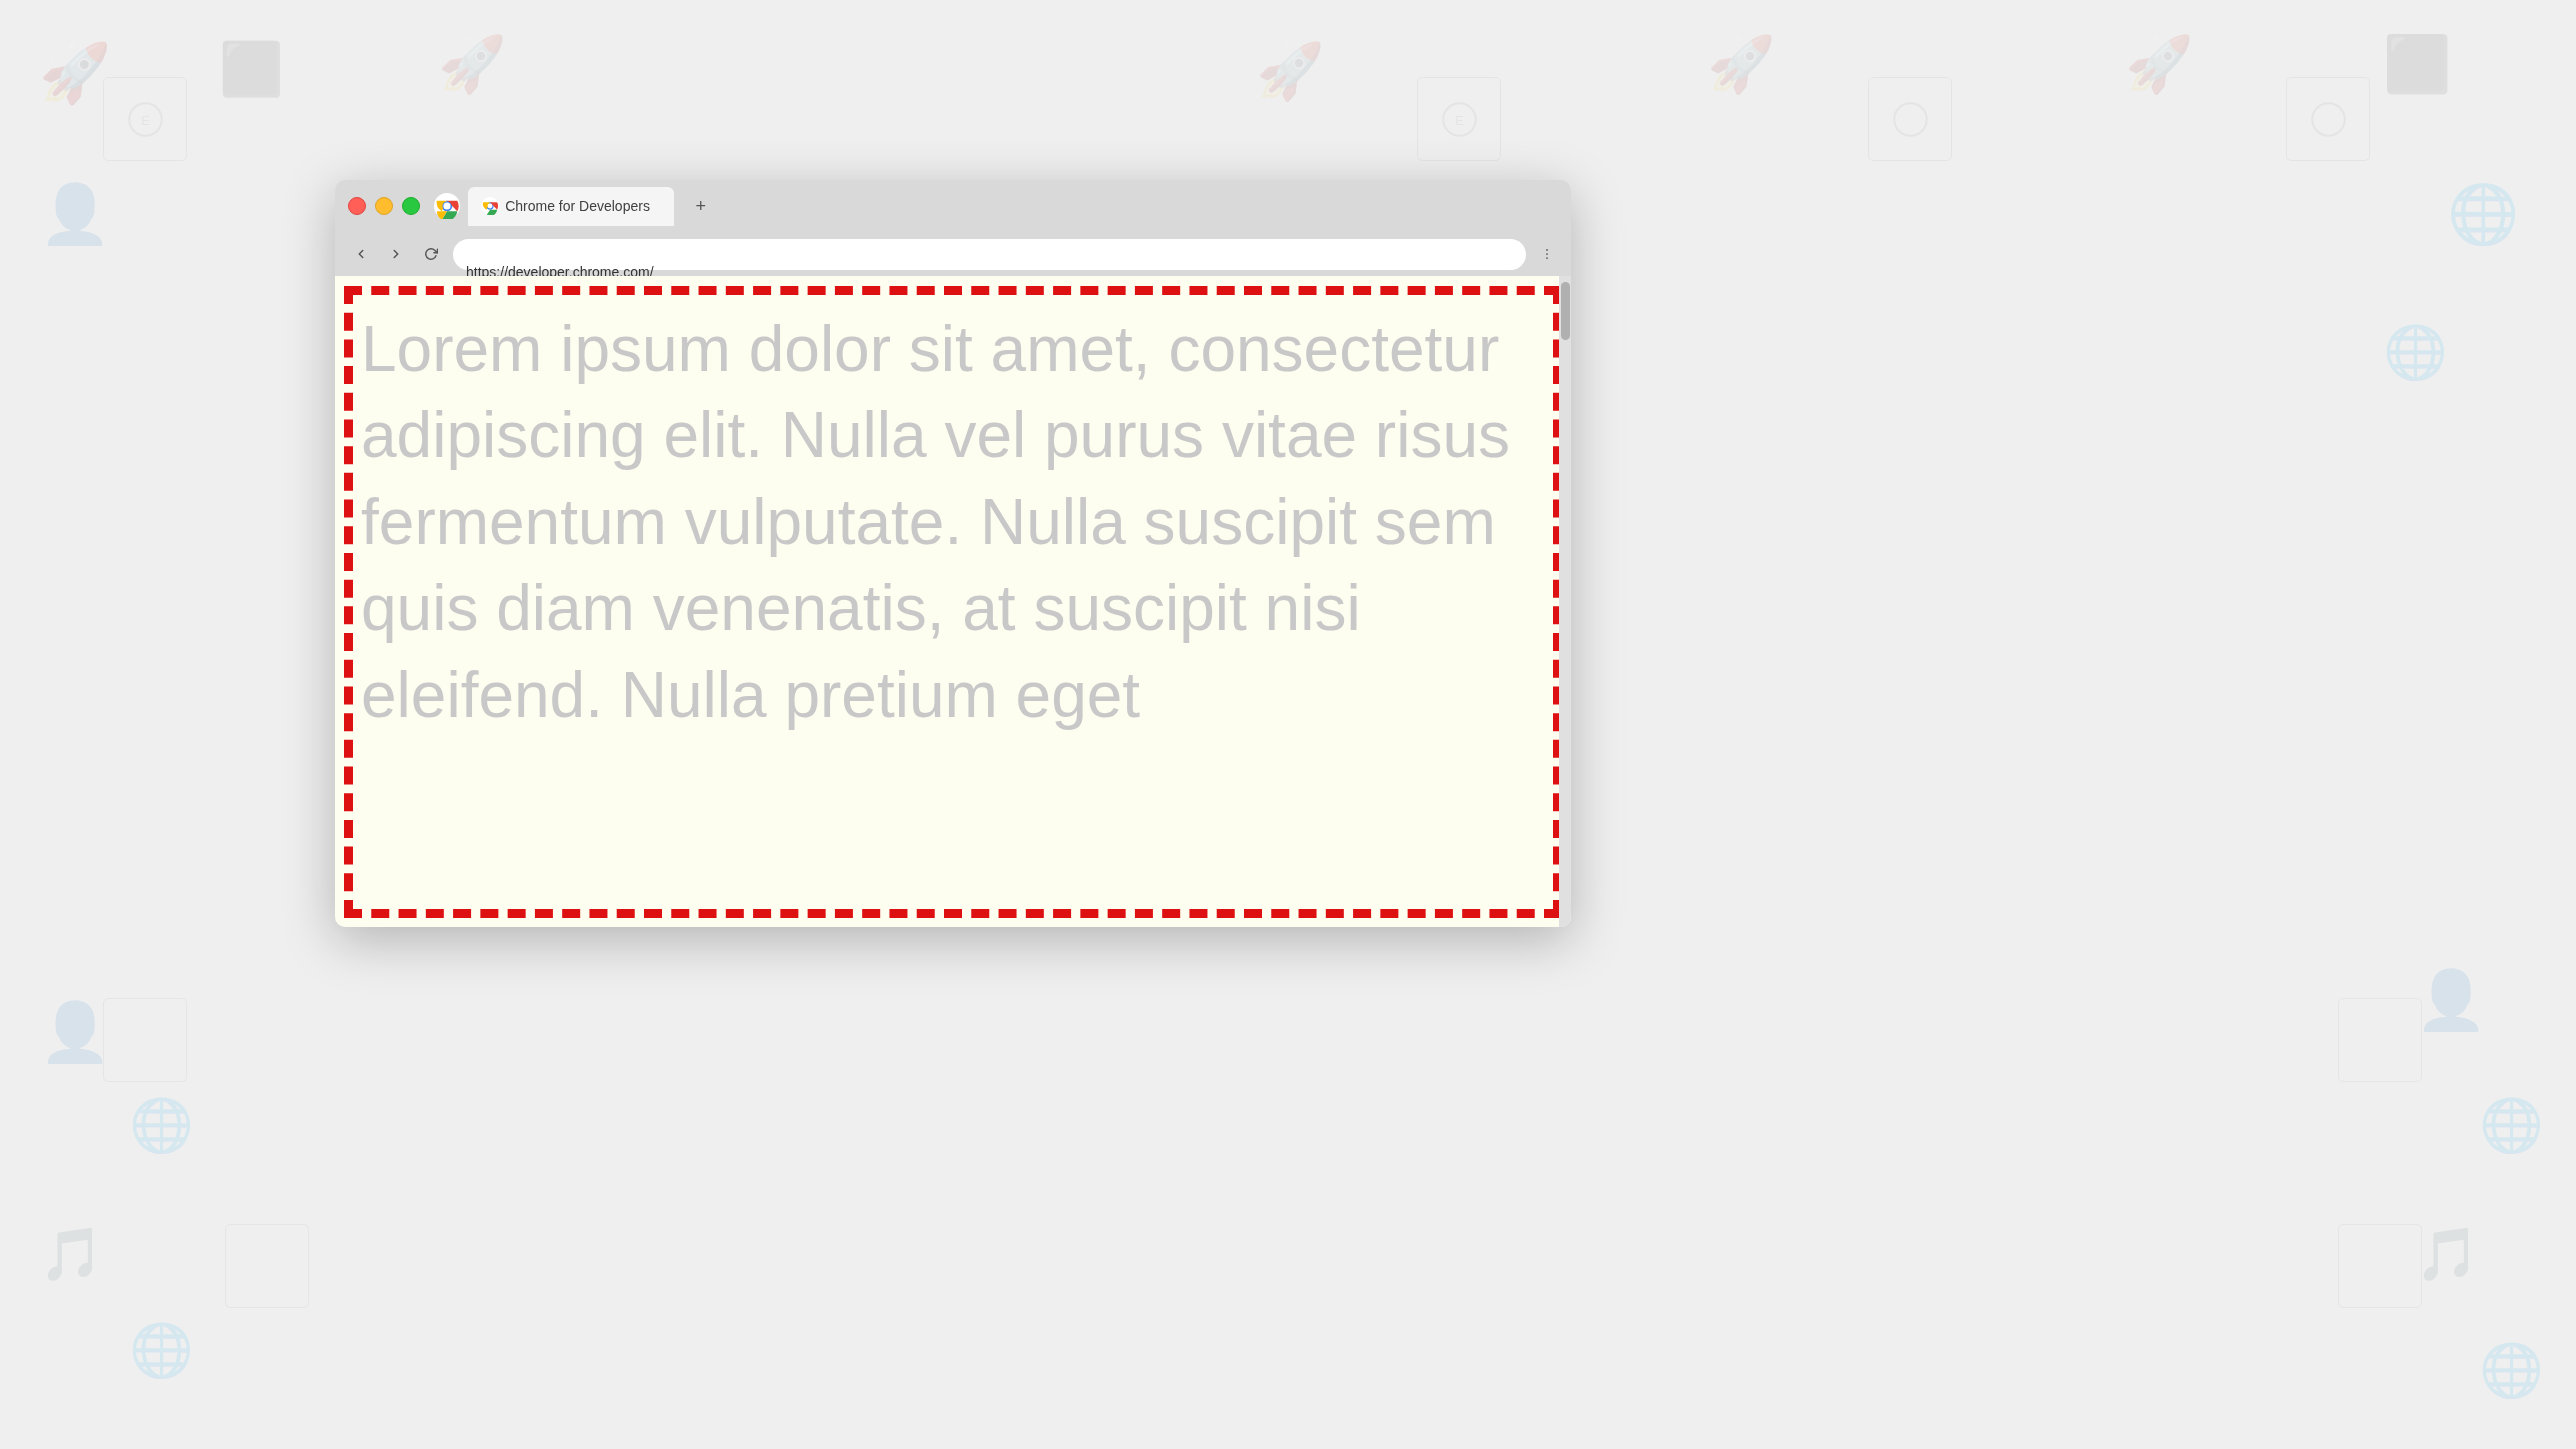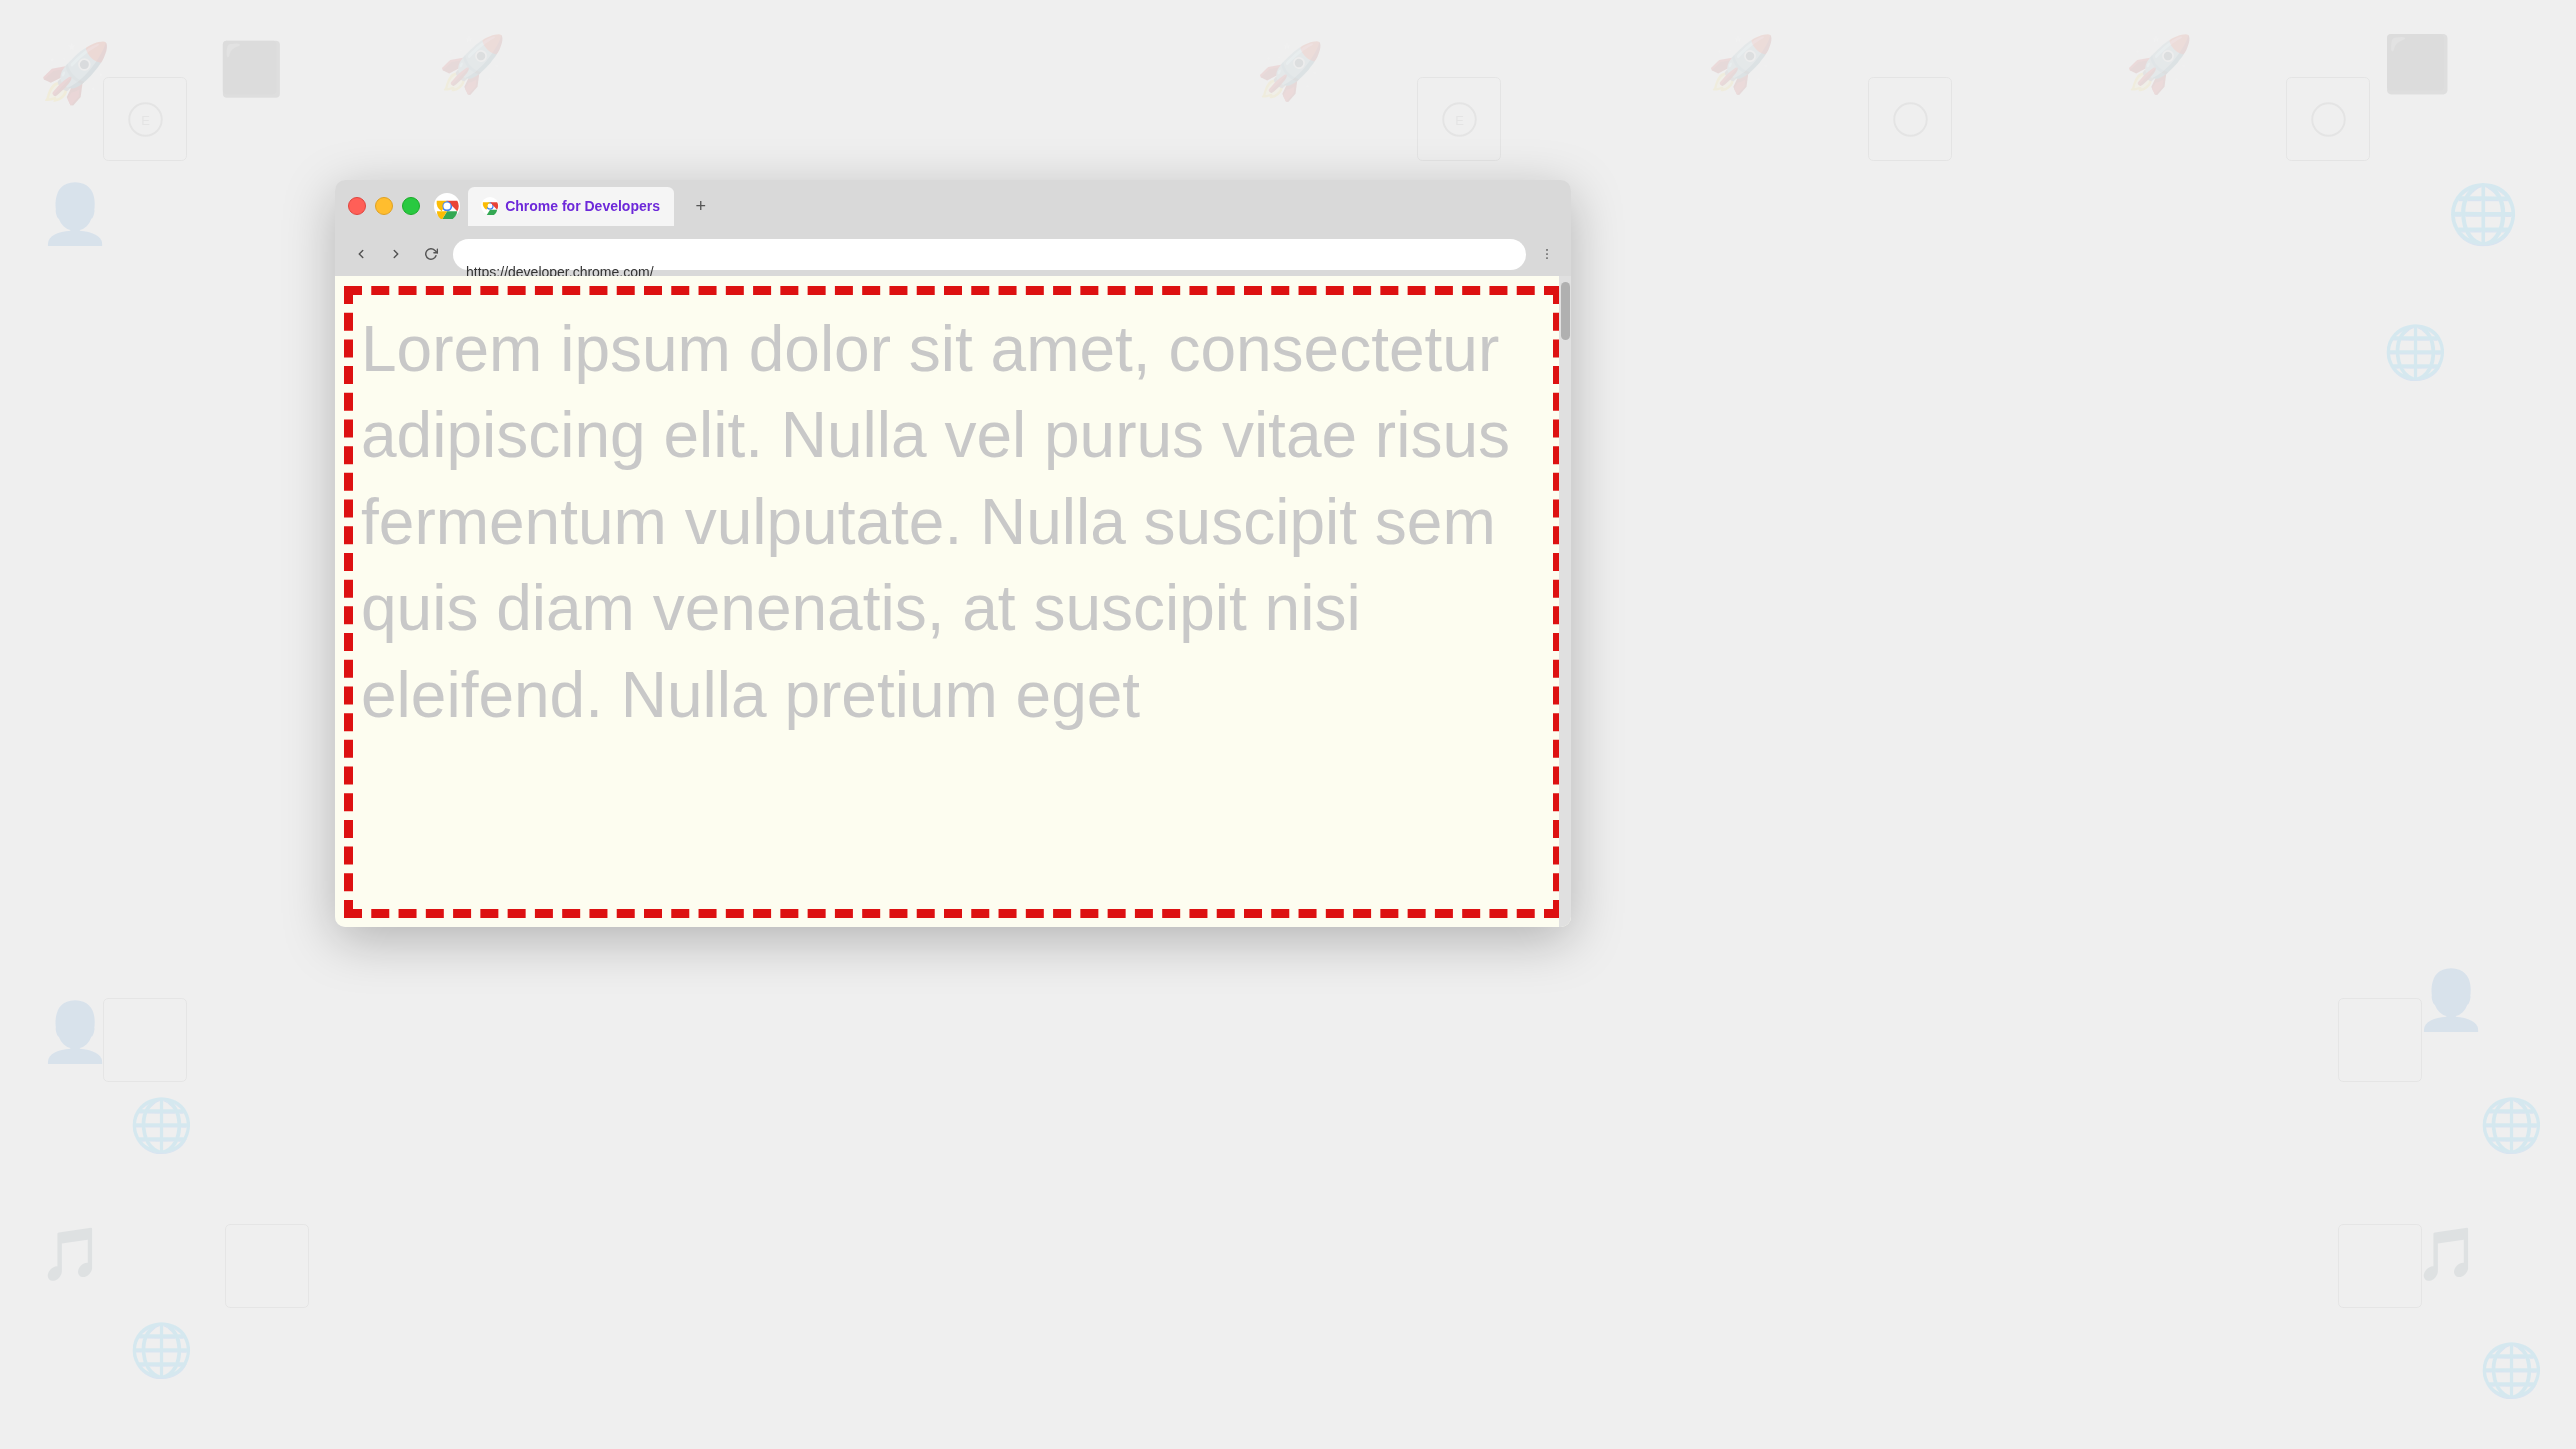--- a/index.html
+++ b/index.html
@@ -72,23 +72,22 @@
       background: #f5f5f5;
       border-radius: 6.4px 6.4px 0 0;
       padding: 5.2px 13px;
       height: 39px;
       gap: 6.4px;
       min-width: 206px;
     }
 
     .tab-title {
       font-size: 14px;
-      color: #6d28d9;
+      color: #404040;
       white-space: nowrap;
-      font-weight: bold;
     }
 
     .new-tab-btn {
       width: 28px;
       height: 28px;
       display: flex;
       align-items: center;
       justify-content: center;
       border-radius: 50%;
       color: #555;

